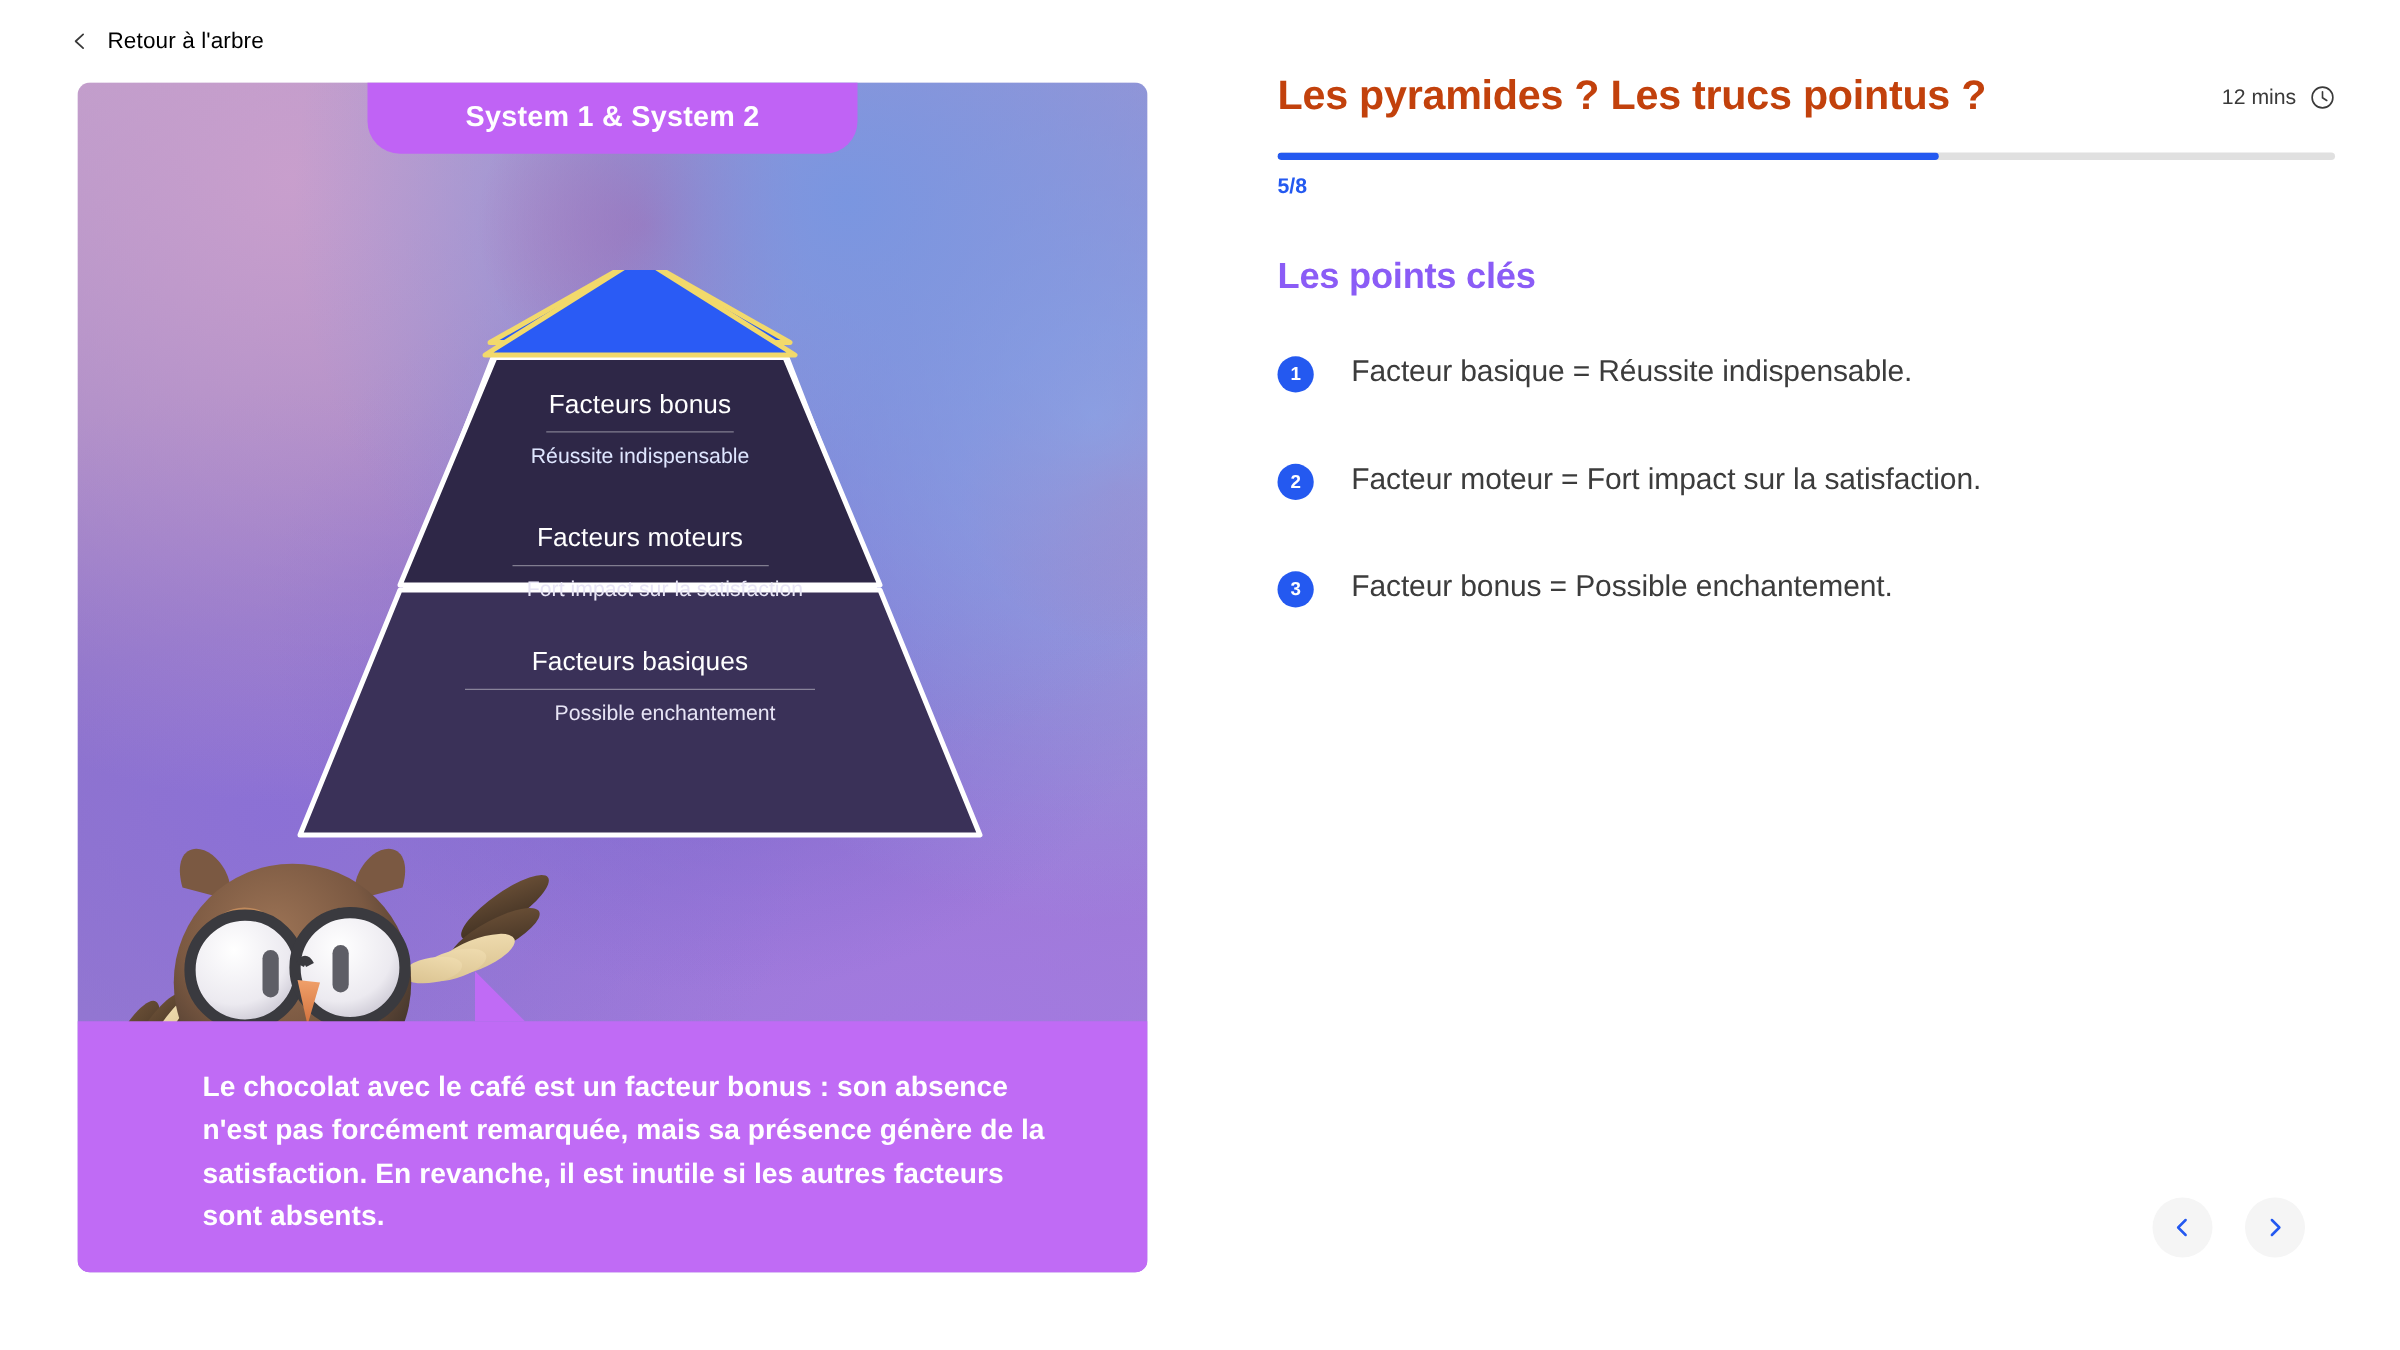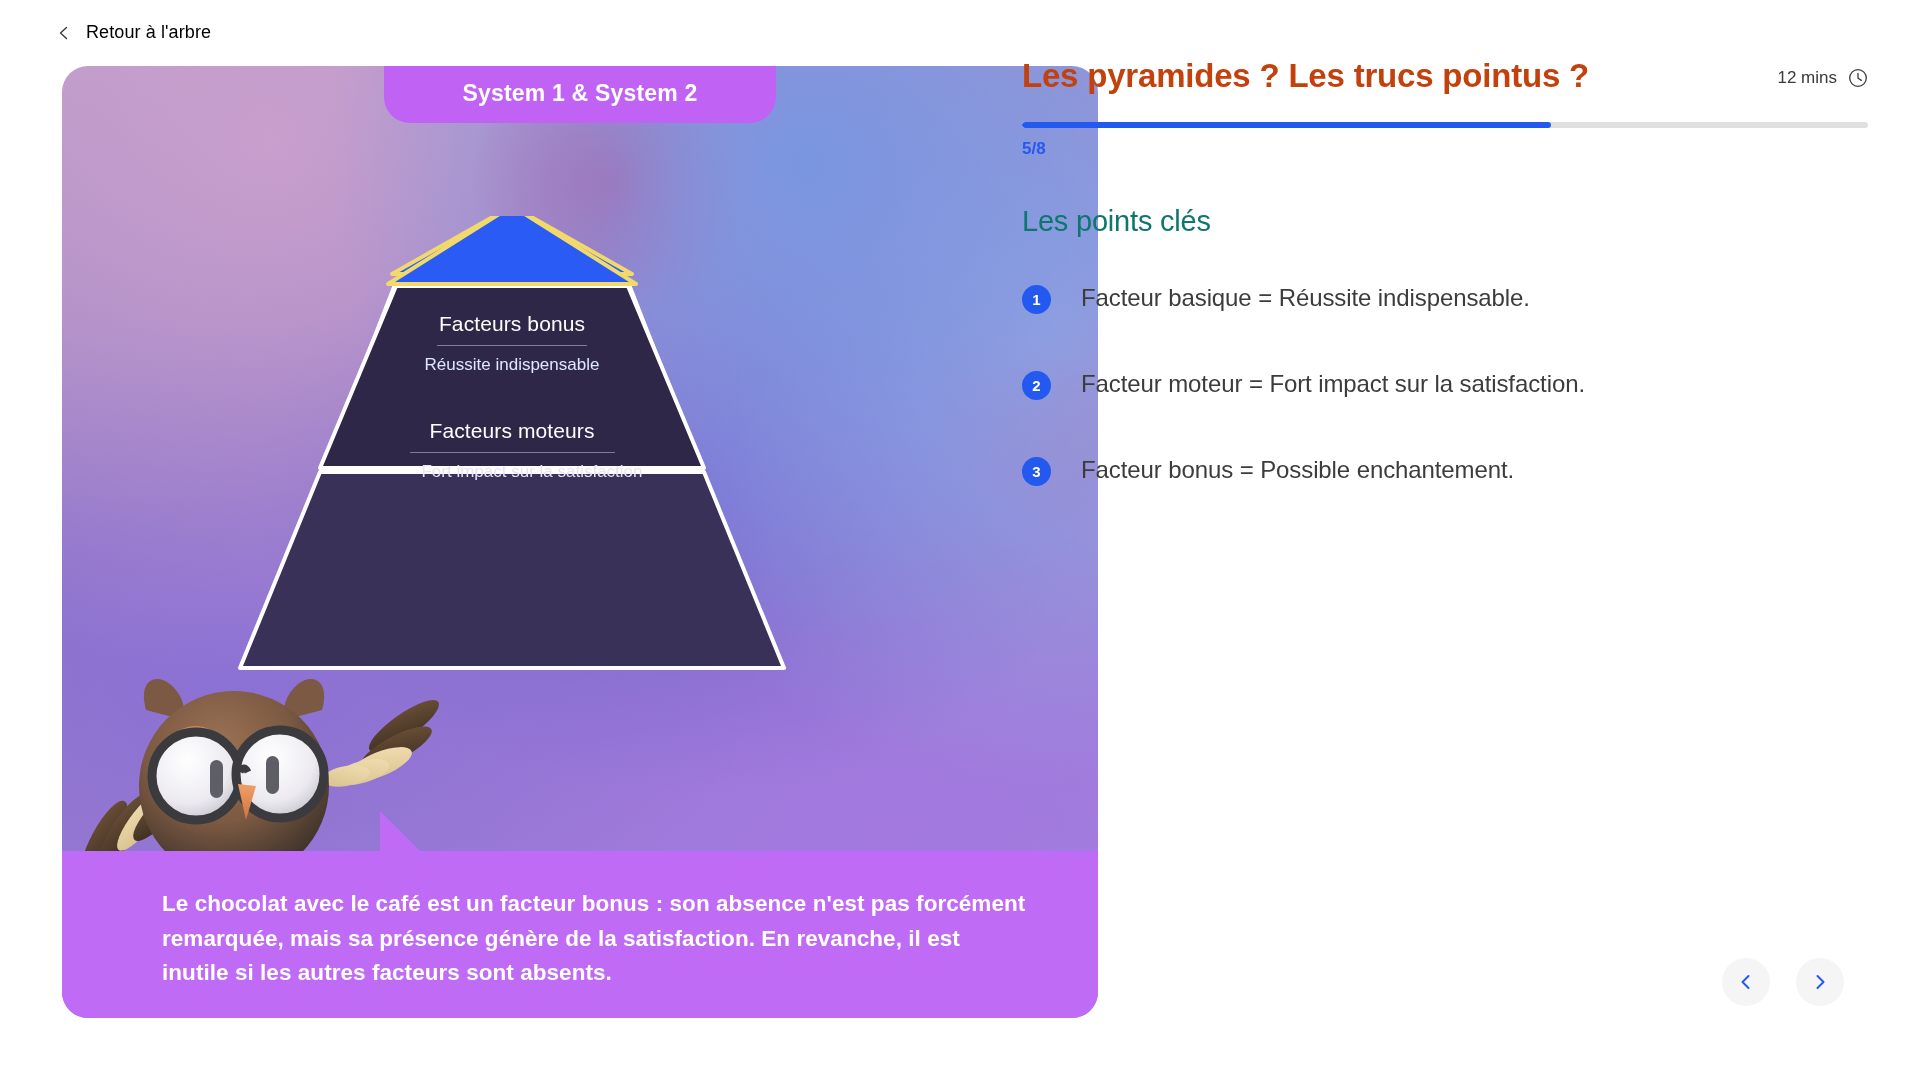--- a/index.html
+++ b/index.html
@@ -28,22 +28,22 @@
   .back-label {
     font-size: 18px;
     color: #000000;
     letter-spacing: .1px;
   }
 
   
   .lesson-card {
     position: absolute;
     left: 62px; top: 66px;
-    width: 1036px; height: 952px;
-    border-radius: 26px;
+    width: 856px; height: 952px;
+    border-radius: 10px;
     overflow: hidden;
     background:
       radial-gradient(circle at 72% 10%, rgba(120,150,225,0.95) 0%, rgba(120,150,225,0) 42%),
       radial-gradient(circle at 95% 28%, rgba(150,175,235,0.85) 0%, rgba(150,175,235,0) 38%),
       radial-gradient(circle at 53% 12%, rgba(214,40,110,0.55) 0%, rgba(214,40,110,0) 14%),
       radial-gradient(circle at 97% 34%, rgba(214,40,110,0.5) 0%, rgba(214,40,110,0) 12%),
       radial-gradient(circle at 20% 8%, rgba(203,160,205,0.9) 0%, rgba(203,160,205,0) 45%),
       radial-gradient(ellipse 60% 45% at 60% 45%, rgba(120,100,210,0.85) 0%, rgba(120,100,210,0) 70%),
       radial-gradient(ellipse 70% 50% at 18% 62%, rgba(139,112,214,0.95) 0%, rgba(139,112,214,0) 72%),
       radial-gradient(ellipse 80% 40% at 80% 80%, rgba(163,120,225,0.9) 0%, rgba(163,120,225,0) 70%),
@@ -188,22 +188,22 @@
   .progress-count {
     margin-top: 11px;
     font-size: 17px;
     font-weight: 700;
     color: #2459f0;
   }
 
   .section-title {
     margin-top: 46px;
     font-size: 29px;
-    font-weight: 400;
-    color: #0f766e;
+    font-weight: 700;
+    color: #8b5cf6;
     letter-spacing: -.2px;
   }
 
   .keypoints { margin-top: 44px; }
   .keypoint {
     display: flex;
     align-items: flex-start;
     gap: 30px;
     margin-bottom: 54px;
   }
@@ -296,20 +296,25 @@
       <div class="tier-rule"></div>
       <div class="tier-sub" style="max-width:175px;margin:0 auto;">Réussite indispensable</div>
     </div>
 
     <div class="tier-text tier-mid">
       <div class="tier-title">Facteurs moteurs</div>
       <div class="tier-rule"></div>
       <div class="tier-sub">Fort impact sur la satisfaction</div>
     </div>
 
+    <div class="tier-text tier-bot">
+      <div class="tier-title">Facteurs basiques</div>
+      <div class="tier-rule"></div>
+      <div class="tier-sub">Possible enchantement</div>
+    </div>
   </div>
 
   <div class="owl">
     <svg viewBox="0 0 410 230" width="410" height="230">
       <defs>
         <radialGradient id="bodyG" cx="42%" cy="30%" r="72%">
           <stop offset="0%" stop-color="#9c7355"></stop>
           <stop offset="55%" stop-color="#7b5942"></stop>
           <stop offset="100%" stop-color="#3c3129"></stop>
         </radialGradient>

